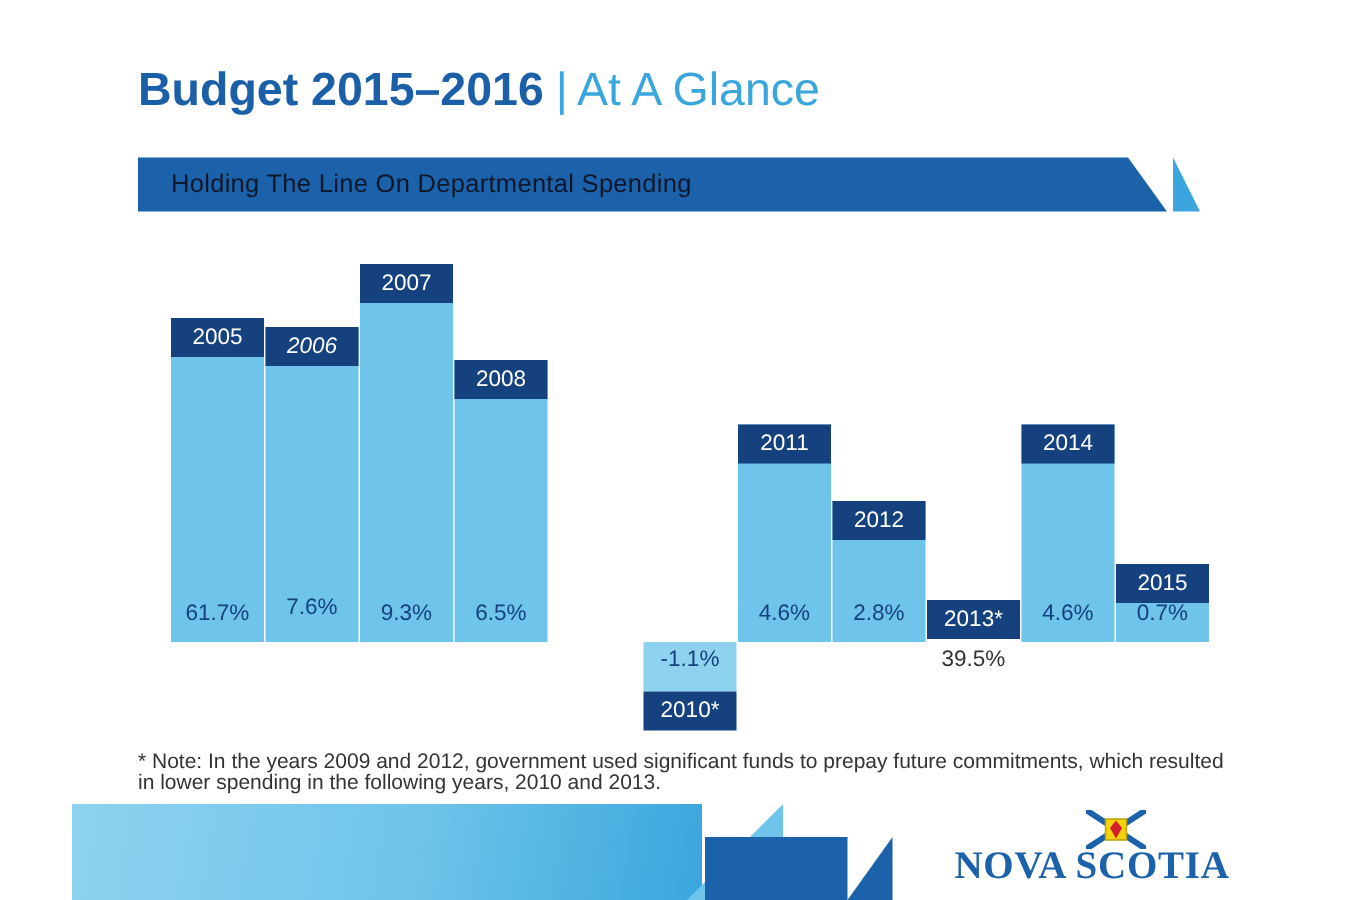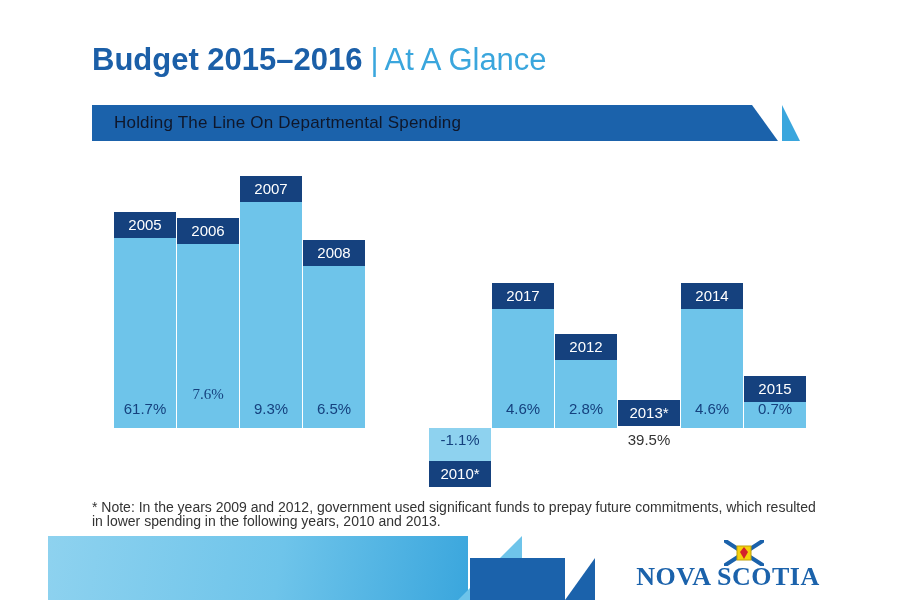--- a/index.html
+++ b/index.html
@@ -249,22 +249,22 @@
     <div id="baseline"></div>
 
     <div class="bar-slot" style="left:22px; top:0; height:335px;">
       <div class="bar" style="top:62px; height:216px;"></div>
       <div class="year-tag" style="top:62px;">2005</div>
       <div class="val-label on-bar" style="top:250px;">61.7%</div>
     </div>
 
     <div class="bar-slot" style="left:85px; top:0; height:335px;">
       <div class="bar" style="top:68px; height:210px;"></div>
-      <div class="year-tag" style="top:68px;">2006</div>
-      <div class="val-label on-bar" style="top:236px;font-family:Liberation Serif, serif;">7.6%</div>
+      <div class="year-tag" style="top:68px;font-style:italic;">2006</div>
+      <div class="val-label on-bar" style="top:246px;">7.6%</div>
     </div>
 
     <div class="bar-slot" style="left:148px; top:0; height:335px;">
       <div class="bar" style="top:26px; height:252px;"></div>
       <div class="year-tag" style="top:26px;">2007</div>
       <div class="val-label on-bar" style="top:250px;">9.3%</div>
     </div>
 
     <div class="bar-slot" style="left:211px; top:0; height:335px;">
       <div class="bar" style="top:90px; height:188px;"></div>
@@ -274,21 +274,21 @@
 
 
     <div class="bar-slot" style="left:337px; top:0; height:335px;">
       <div class="bar neg" style="top:278px; height:33px;"></div>
       <div class="val-label on-bar" style="top:281px;">-1.1%</div>
       <div class="year-tag" style="top:311px;">2010*</div>
     </div>
 
     <div class="bar-slot" style="left:400px; top:0; height:335px;">
       <div class="bar" style="top:133px; height:145px;"></div>
-      <div class="year-tag" style="top:133px;">2017</div>
+      <div class="year-tag" style="top:133px;">2011</div>
       <div class="val-label on-bar" style="top:250px;">4.6%</div>
     </div>
 
     <div class="bar-slot" style="left:463px; top:0; height:335px;">
       <div class="bar" style="top:184px; height:94px;"></div>
       <div class="year-tag" style="top:184px;">2012</div>
       <div class="val-label on-bar" style="top:250px;">2.8%</div>
     </div>
 
     <div class="bar-slot" style="left:526px; top:0; height:335px;">

